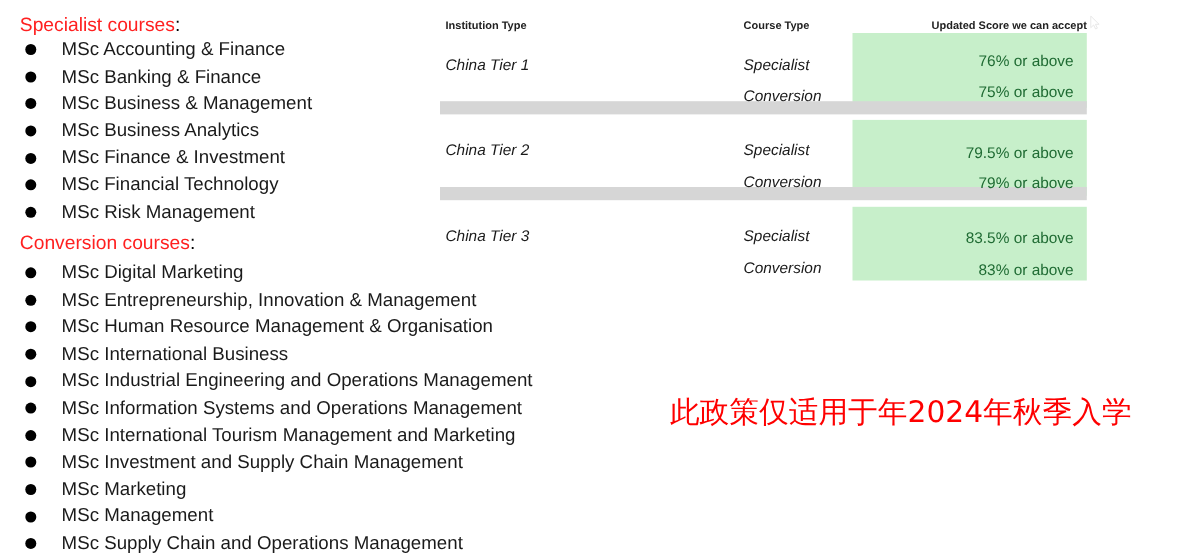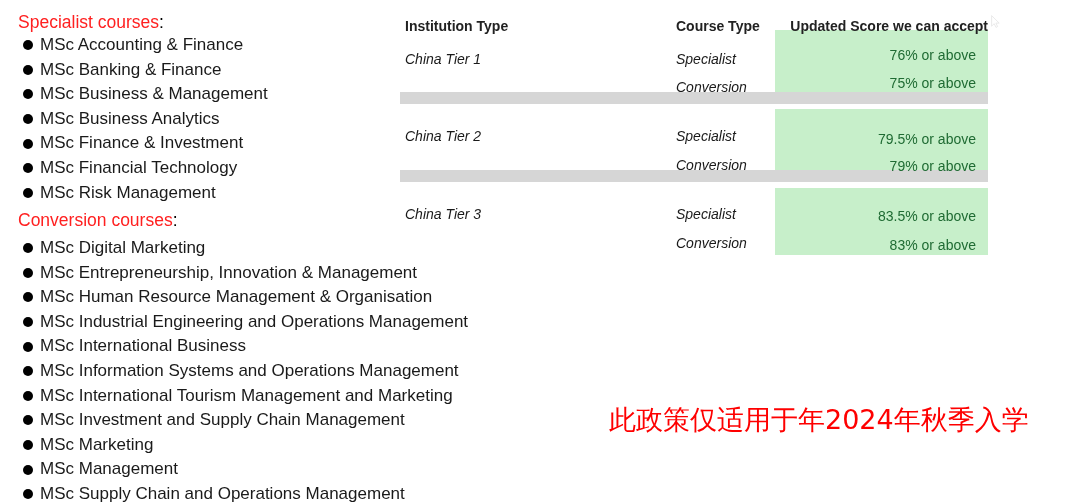--- a/index.html
+++ b/index.html
@@ -41,21 +41,21 @@
     left: 0;
     width: 600px;
     margin: 0;
     padding: 0;
     list-style: none;
   }
   .course-item {
     position: relative;
     height: 24.6px;
     line-height: 24.6px;
-    padding-left: 40px;
+    padding-left: 56px;
     font-size: 17px;
     color: #1a1a1a;
     white-space: nowrap;
   }
   .course-item .bullet {
     position: absolute;
     left: 23px;
     top: 50%;
     width: 10px;
     height: 10px;
@@ -88,21 +88,21 @@
   }
   .cell {
     position: absolute;
     font-size: 14px;
     color: #1a1a1a;
     white-space: nowrap;
     line-height: 1;
   }
   .col-head {
     font-weight: bold;
-    font-size: 14px;
+    font-size: 10px;
     color: #222222;
   }
   .col-inst { left: 5px; }
   .col-course { left: 232px; margin-left: 44px; }
   .col-score {
     left: 375px;
     width: 201px;
     text-align: right;
     color: #1f6b33;
   }
@@ -126,21 +126,20 @@
   .policy-note {
     position: absolute;
     left: 609px;
     top: 362px;
     font-size: 27px;
     color: #fe0000;
     font-family: "DejaVu Sans", sans-serif;
     white-space: nowrap;
     letter-spacing: 0px;
     line-height: 1;
-    margin-top: 44px;
   }
 </style>
 </head>
 <body>
 
 <div class="courses-panel">
 
   <div class="section-heading" style="top:14px;">
     <span>Specialist courses</span><span class="colon">:</span>
   </div>
@@ -188,25 +187,25 @@
     <li class="course-item">
       <span class="bullet"></span>
       <span>MSc Entrepreneurship, Innovation &amp; Management</span>
     </li>
     <li class="course-item">
       <span class="bullet"></span>
       <span>MSc Human Resource Management &amp; Organisation</span>
     </li>
     <li class="course-item">
       <span class="bullet"></span>
+      <span>MSc International Business</span>
+    </li>
+    <li class="course-item">
+      <span class="bullet"></span>
       <span>MSc Industrial Engineering and Operations Management</span>
-    </li>
-    <li class="course-item">
-      <span class="bullet"></span>
-      <span>MSc International Business</span>
     </li>
     <li class="course-item">
       <span class="bullet"></span>
       <span>MSc Information Systems and Operations Management</span>
     </li>
     <li class="course-item">
       <span class="bullet"></span>
       <span>MSc International Tourism Management and Marketing</span>
     </li>
     <li class="course-item">

